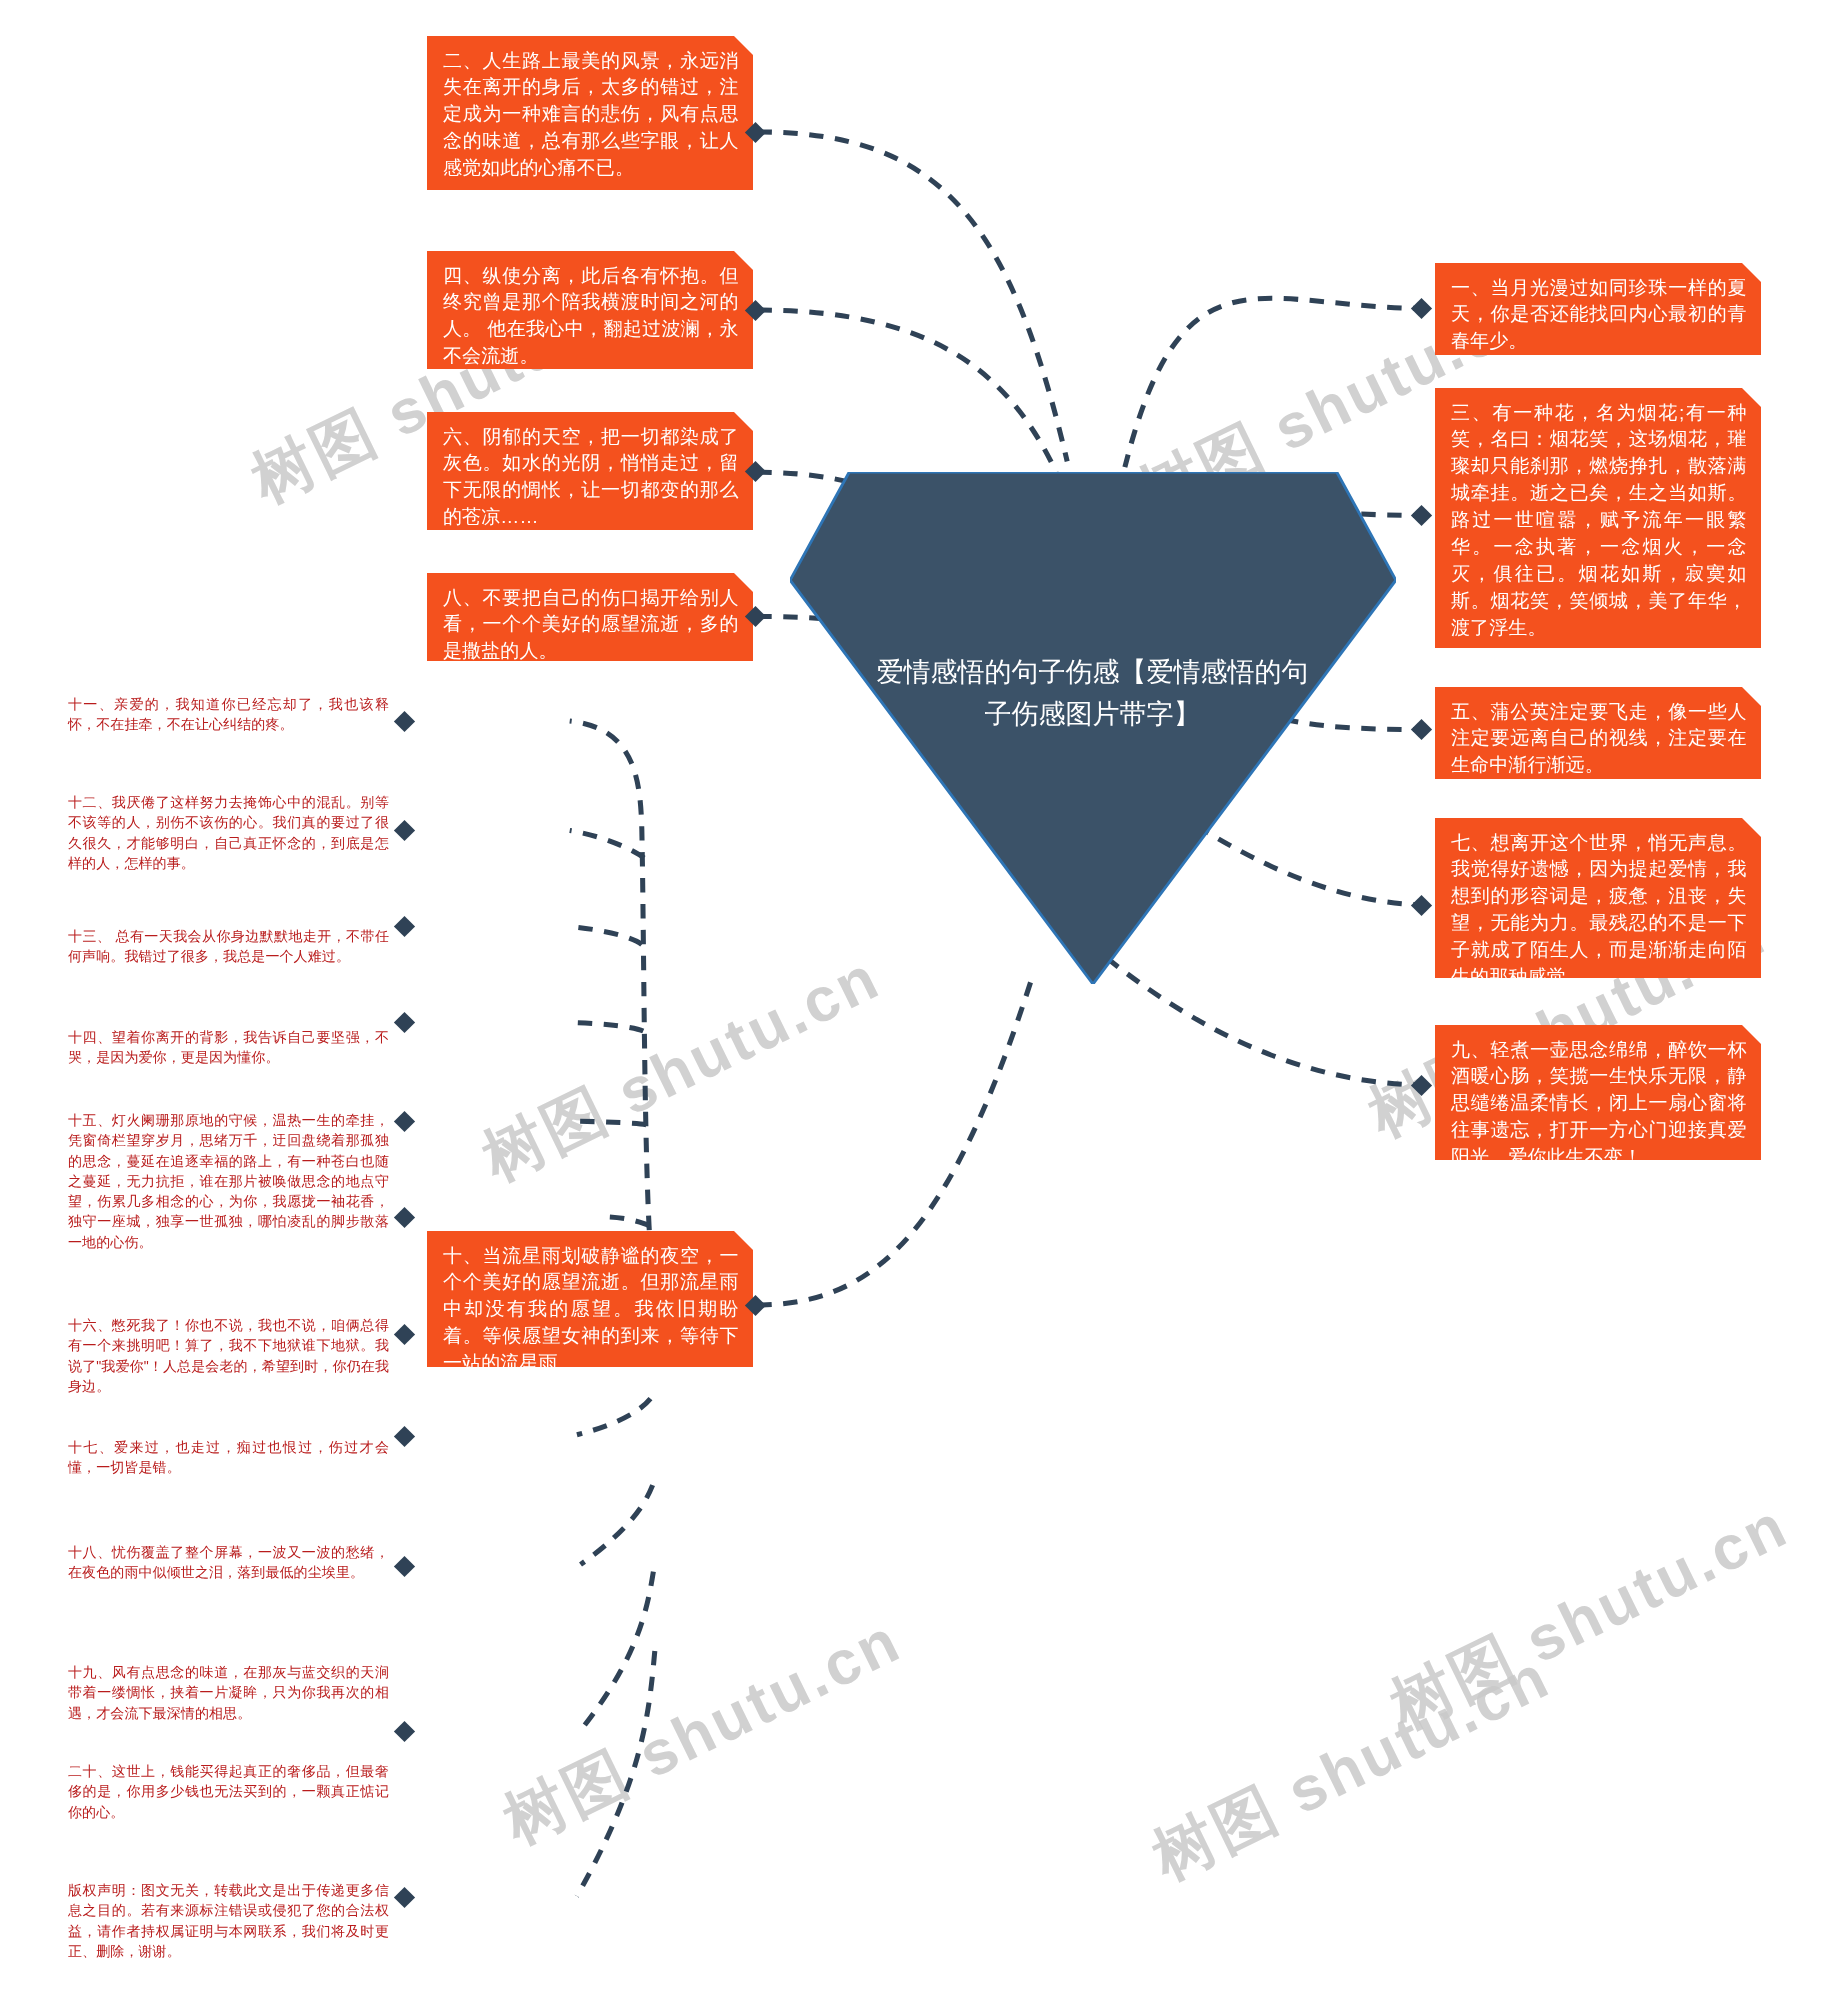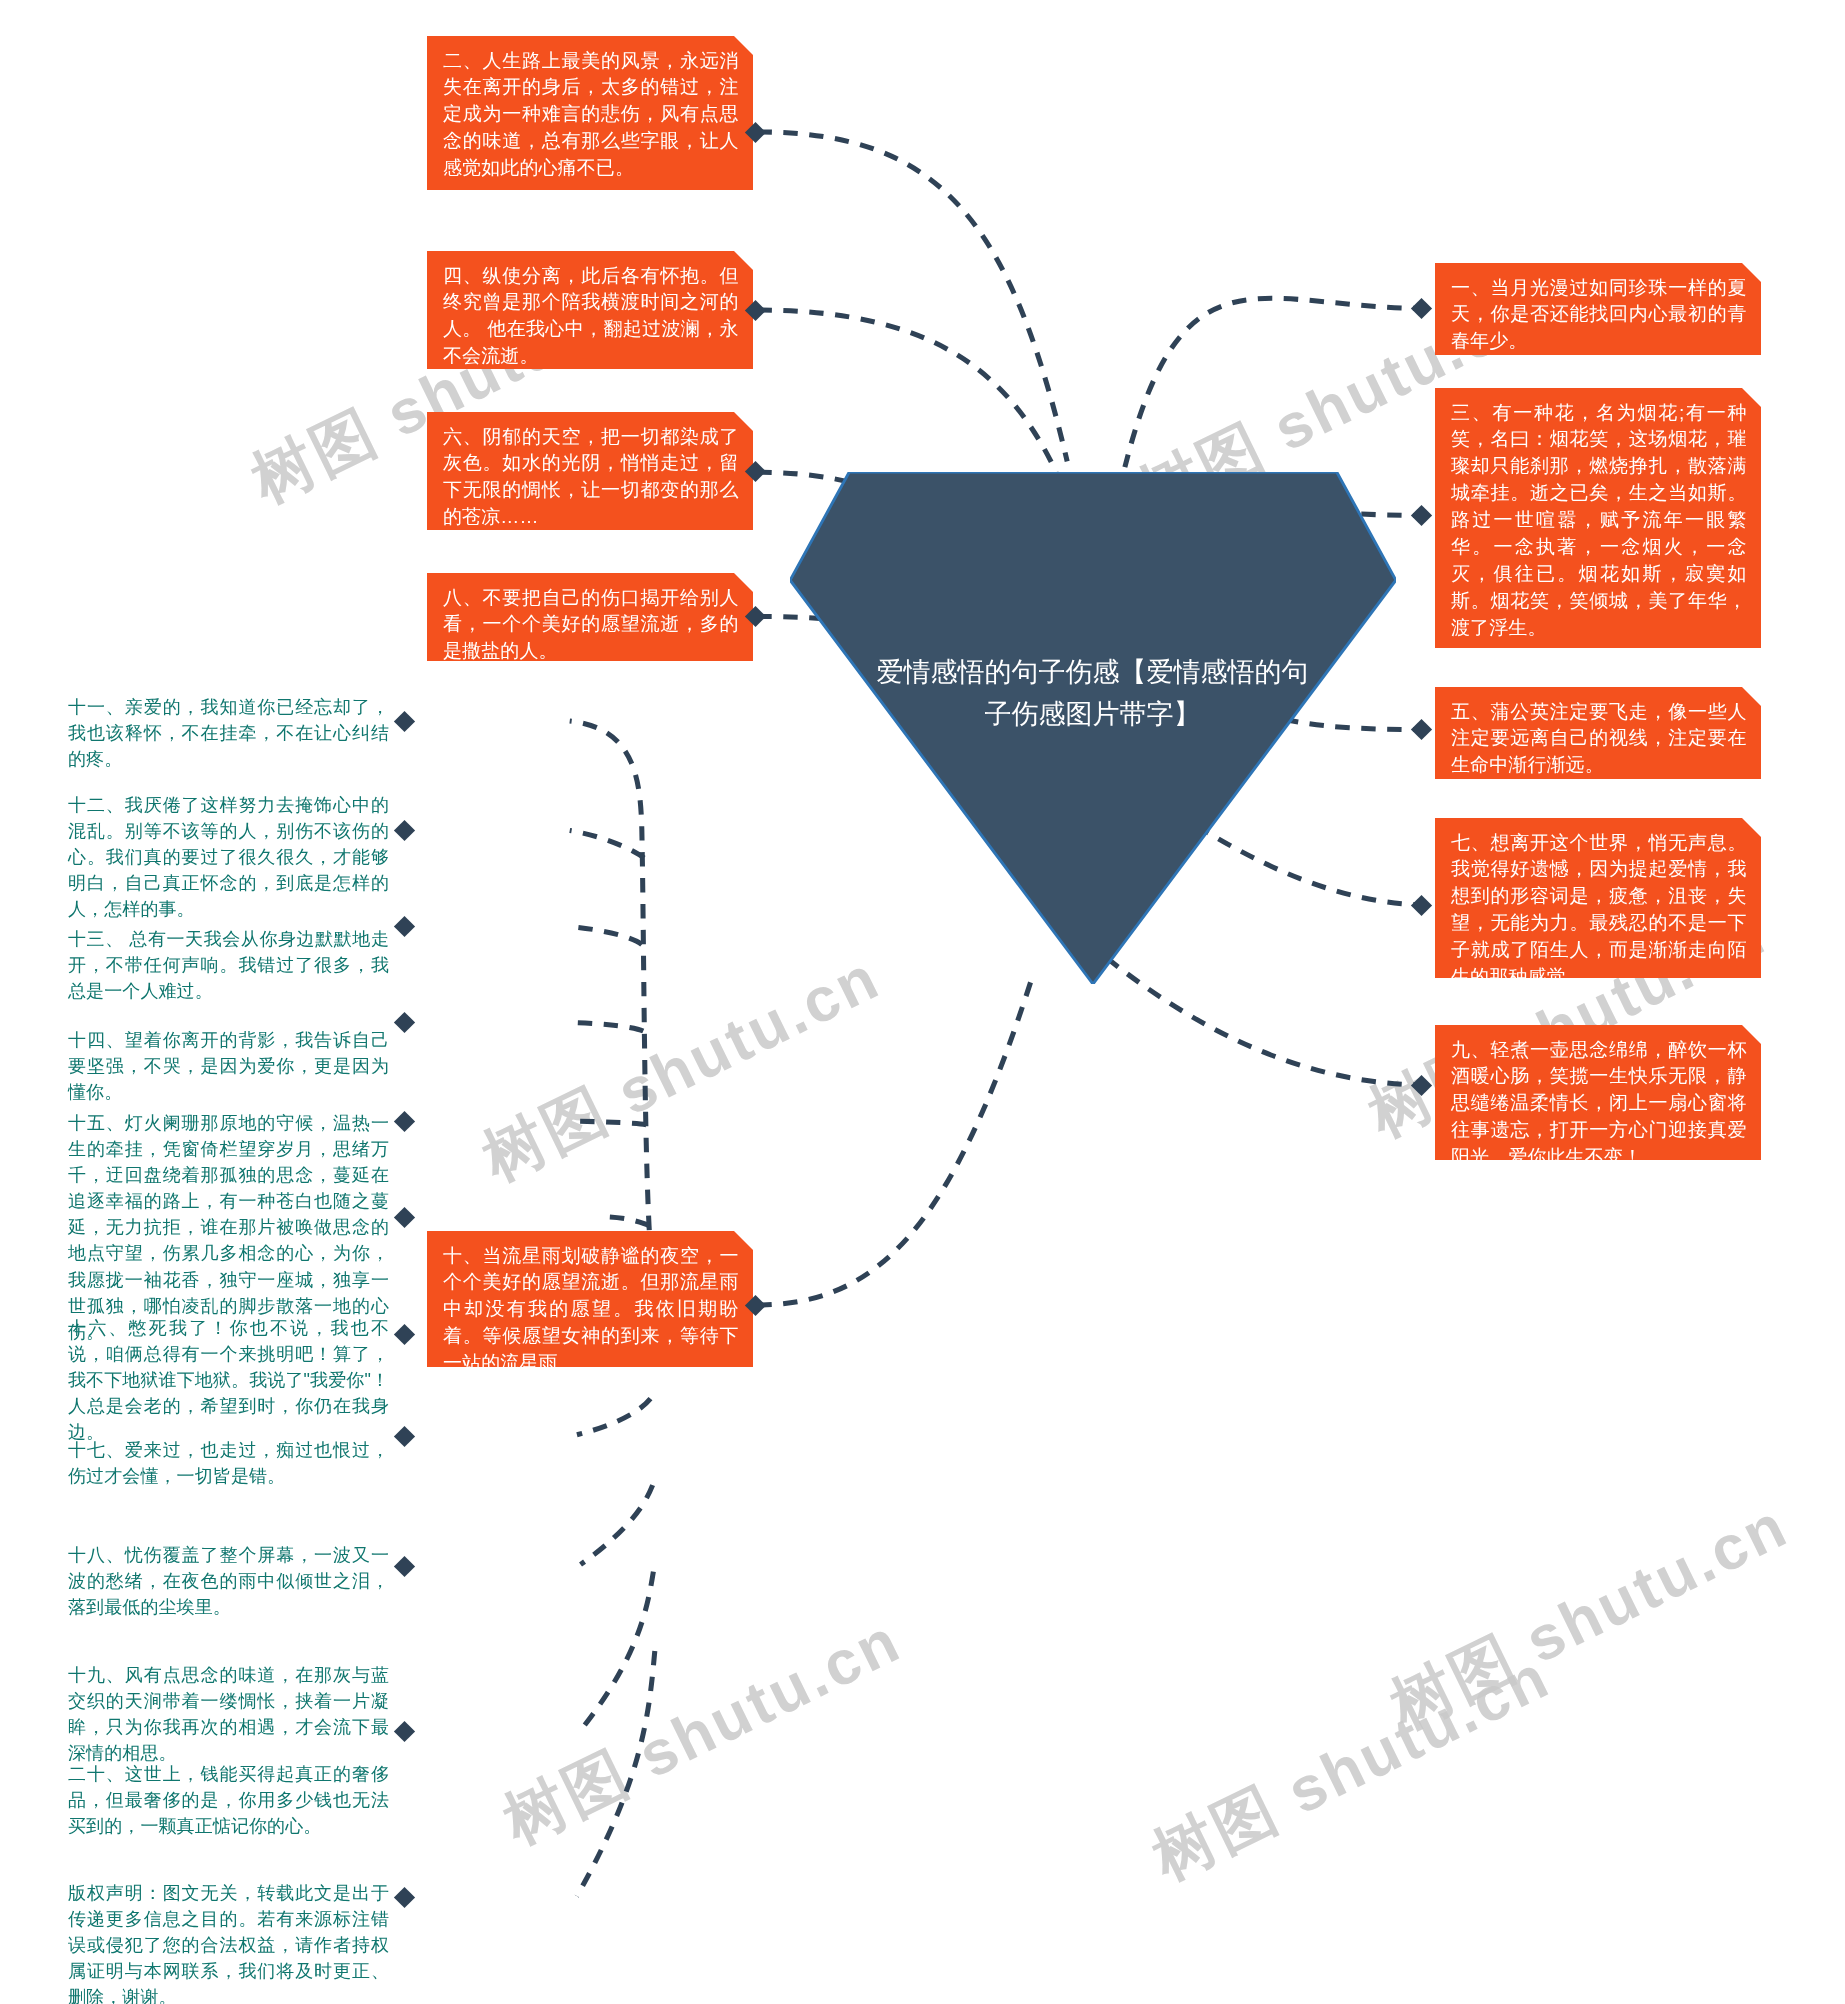--- a/index.html
+++ b/index.html
@@ -57,22 +57,22 @@
     box-sizing:border-box;
     text-align:justify;
     letter-spacing:0.1px;
     
     clip-path:polygon(0 0, calc(100% - 19px) 0, 100% 19px, 100% 100%, 0 100%);
   }
 
   
   .plain{
     position:absolute;
-    color:#0f766e;
-    font-size:18px;
+    color:#b91c1c;
+    font-size:14px;
     line-height:1.45;
     text-align:justify;
     letter-spacing:0.1px;
   }
 
   
   .diamond{
     position:absolute;
     width:15px;height:15px;
     background:#2f4256;

